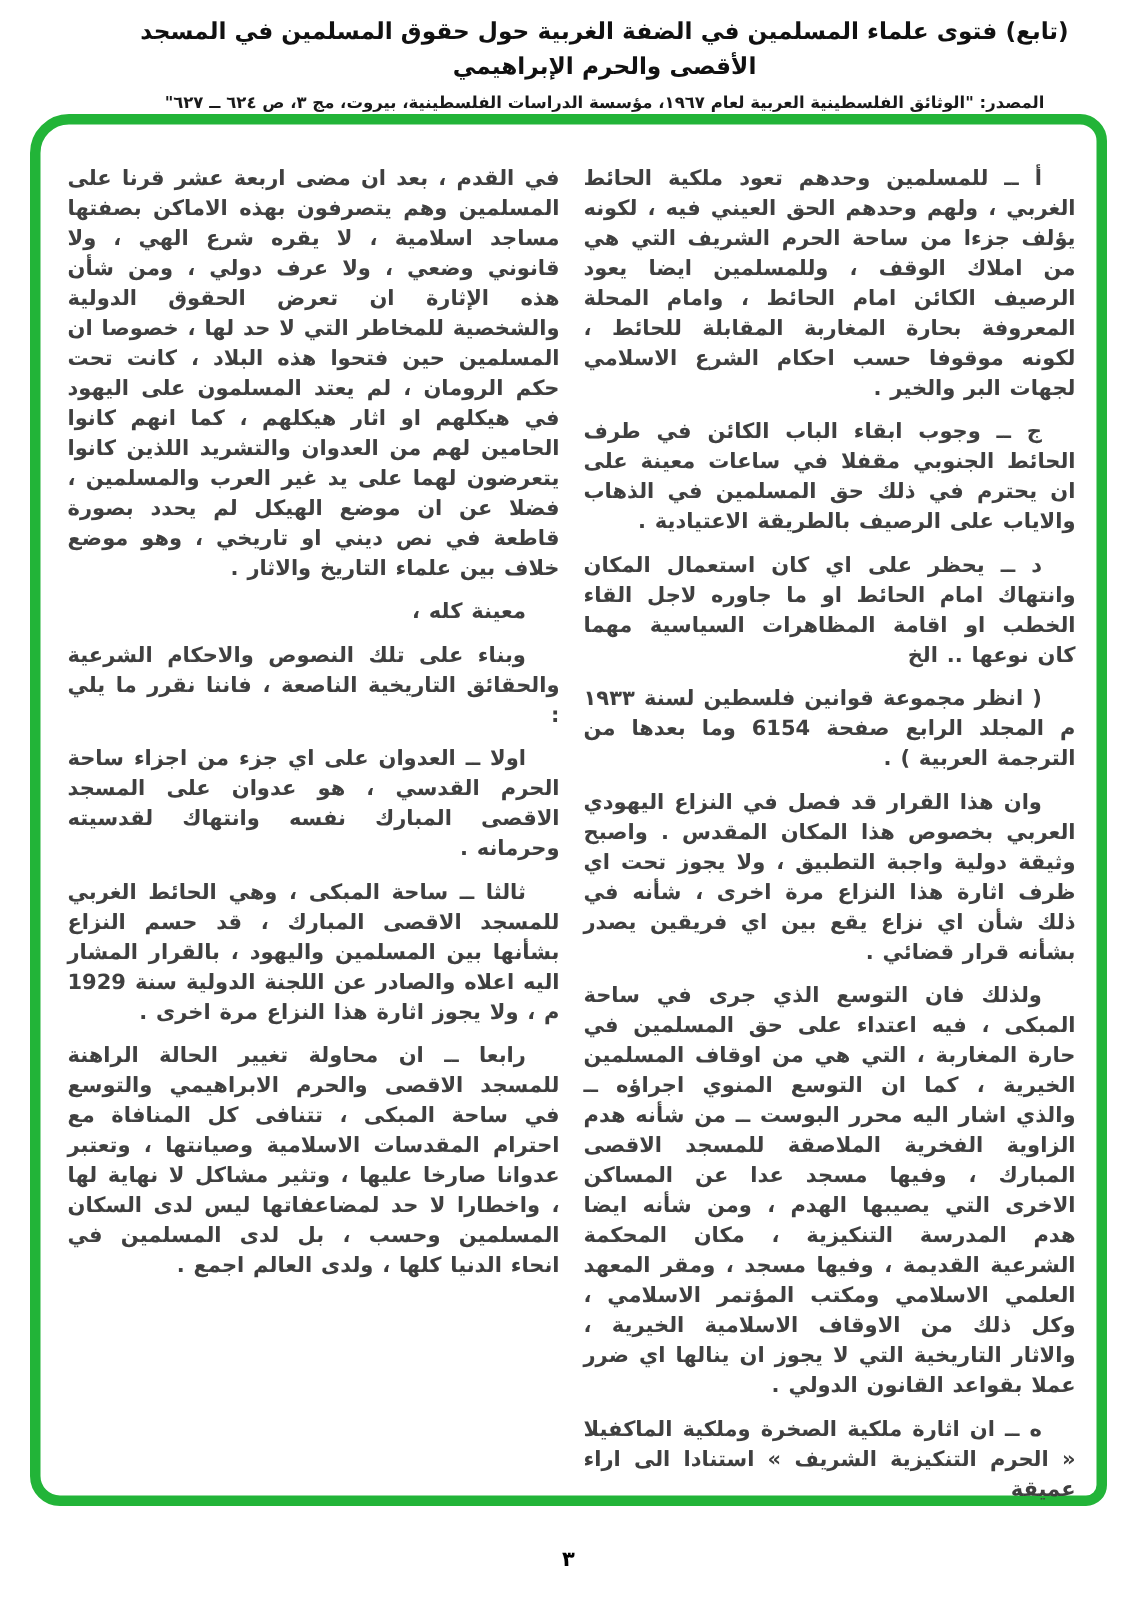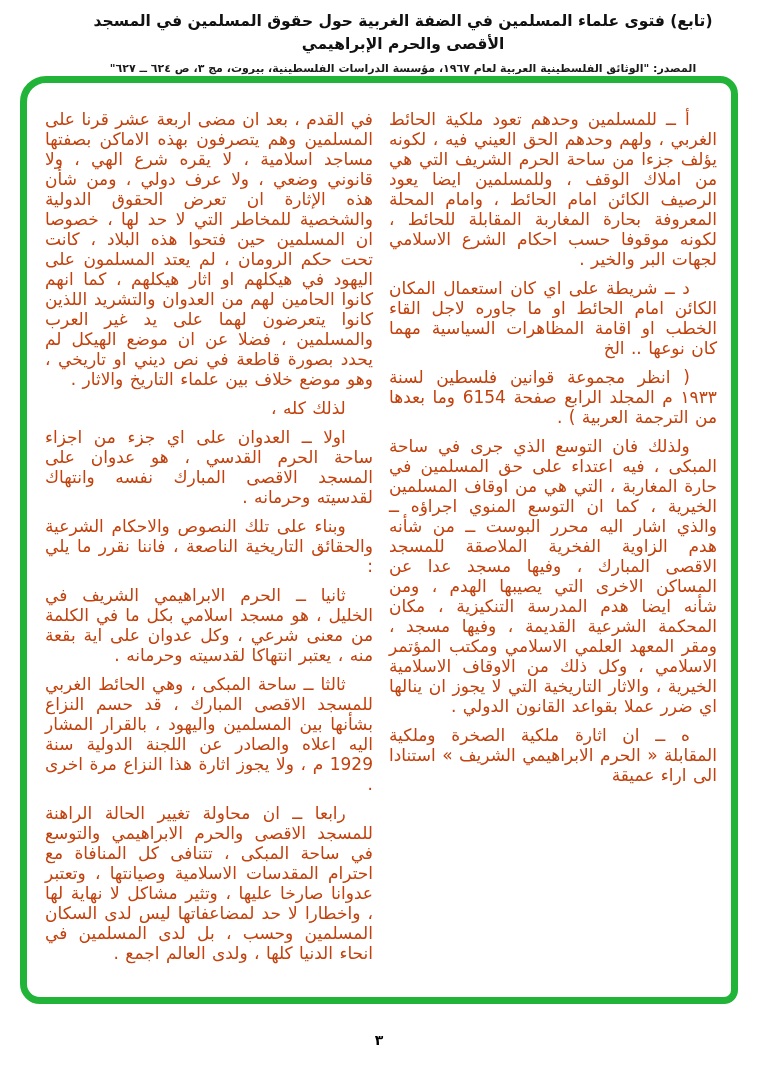--- a/index.html
+++ b/index.html
@@ -52,27 +52,28 @@
     padding: 26px 14px 0 18px;
     height: calc(100% - 26px);
     box-sizing: border-box;
   }
   .col {
     flex: 1 1 0;
     min-width: 0;
   }
   .col p {
     direction: rtl;
-    font-size: 17px;
+    font-size: 14px;
     line-height: 20px;
     text-align: justify;
     text-indent: 1.6em;
     margin: 0 0 9px 0;
     word-spacing: 1px;
-    color: #c2410c;
+    color: #404040;
+    font-weight: bold;
   }
   .col-left p:first-child {
     text-indent: 0;
   }
   .page-number {
     position: absolute;
     left: 0;
     right: 0;
     top: 1032px;
     text-align: center;
@@ -88,31 +89,32 @@
 
   <div class="header">
     <h1 class="doc-title">(تابع) فتوى علماء المسلمين في الضفة الغربية حول حقوق المسلمين في المسجد الأقصى والحرم الإبراهيمي</h1>
     <div class="doc-source">المصدر: "الوثائق الفلسطينية العربية لعام ١٩٦٧، مؤسسة الدراسات الفلسطينية، بيروت، مج ٣، ص ٦٢٤ ــ ٦٢٧"</div>
   </div>
 
   <div class="green-box">
     <div class="columns">
       <div class="col col-right">
           <p>أ ــ للمسلمين وحدهم تعود ملكية الحائط الغربي ، ولهم وحدهم الحق العيني فيه ، لكونه يؤلف جزءا من ساحة الحرم الشريف التي هي من املاك الوقف ، وللمسلمين ايضا يعود الرصيف الكائن امام الحائط ، وامام المحلة المعروفة بحارة المغاربة المقابلة للحائط ، لكونه موقوفا حسب احكام الشرع الاسلامي لجهات البر والخير .</p>
-          <p>د ــ شريطة على اي كان استعمال المكان الكائن امام الحائط او ما جاوره لاجل القاء الخطب او اقامة المظاهرات السياسية مهما كان نوعها .. الخ</p>
+          <p>ج ــ وجوب ابقاء الباب الكائن في طرف الحائط الجنوبي مقفلا في ساعات معينة على ان يحترم في ذلك حق المسلمين في الذهاب والاياب على الرصيف بالطريقة الاعتيادية .</p>
+          <p>د ــ يحظر على اي كان استعمال المكان وانتهاك امام الحائط او ما جاوره لاجل القاء الخطب او اقامة المظاهرات السياسية مهما كان نوعها .. الخ</p>
           <p>( انظر مجموعة قوانين فلسطين لسنة ١٩٣٣ م المجلد الرابع صفحة 6154 وما بعدها من الترجمة العربية ) .</p>
+          <p>وان هذا القرار قد فصل في النزاع اليهودي العربي بخصوص هذا المكان المقدس . واصبح وثيقة دولية واجبة التطبيق ، ولا يجوز تحت اي ظرف اثارة هذا النزاع مرة اخرى ، شأنه في ذلك شأن اي نزاع يقع بين اي فريقين يصدر بشأنه قرار قضائي .</p>
           <p>ولذلك فان التوسع الذي جرى في ساحة المبكى ، فيه اعتداء على حق المسلمين في حارة المغاربة ، التي هي من اوقاف المسلمين الخيرية ، كما ان التوسع المنوي اجراؤه ــ والذي اشار اليه محرر البوست ــ من شأنه هدم الزاوية الفخرية الملاصقة للمسجد الاقصى المبارك ، وفيها مسجد عدا عن المساكن الاخرى التي يصيبها الهدم ، ومن شأنه ايضا هدم المدرسة التنكيزية ، مكان المحكمة الشرعية القديمة ، وفيها مسجد ، ومقر المعهد العلمي الاسلامي ومكتب المؤتمر الاسلامي ، وكل ذلك من الاوقاف الاسلامية الخيرية ، والاثار التاريخية التي لا يجوز ان ينالها اي ضرر عملا بقواعد القانون الدولي .</p>
-          <p>ه ــ ان اثارة ملكية الصخرة وملكية المقابلة « الحرم الابراهيمي الشريف » استنادا الى اراء عميقة</p>
+          <p>ه ــ ان اثارة ملكية الصخرة وملكية الماكفيلا « الحرم التنكيزية الشريف » استنادا الى اراء عميقة</p>
         </div>
       <div class="col col-left">
           <p>في القدم ، بعد ان مضى اربعة عشر قرنا على المسلمين وهم يتصرفون بهذه الاماكن بصفتها مساجد اسلامية ، لا يقره شرع الهي ، ولا قانوني وضعي ، ولا عرف دولي ، ومن شأن هذه الإثارة ان تعرض الحقوق الدولية والشخصية للمخاطر التي لا حد لها ، خصوصا ان المسلمين حين فتحوا هذه البلاد ، كانت تحت حكم الرومان ، لم يعتد المسلمون على اليهود في هيكلهم او اثار هيكلهم ، كما انهم كانوا الحامين لهم من العدوان والتشريد اللذين كانوا يتعرضون لهما على يد غير العرب والمسلمين ، فضلا عن ان موضع الهيكل لم يحدد بصورة قاطعة في نص ديني او تاريخي ، وهو موضع خلاف بين علماء التاريخ والاثار .</p>
-          <p>لذلك كله ،</p>
+          <p>معينة كله ،</p>
+          <p>وبناء على تلك النصوص والاحكام الشرعية والحقائق التاريخية الناصعة ، فاننا نقرر ما يلي :</p>
           <p>اولا ــ العدوان على اي جزء من اجزاء ساحة الحرم القدسي ، هو عدوان على المسجد الاقصى المبارك نفسه وانتهاك لقدسيته وحرمانه .</p>
-          <p>وبناء على تلك النصوص والاحكام الشرعية والحقائق التاريخية الناصعة ، فاننا نقرر ما يلي :</p>
-          <p>ثانيا ــ الحرم الابراهيمي الشريف في الخليل ، هو مسجد اسلامي بكل ما في الكلمة من معنى شرعي ، وكل عدوان على اية بقعة منه ، يعتبر انتهاكا لقدسيته وحرمانه .</p>
           <p>ثالثا ــ ساحة المبكى ، وهي الحائط الغربي للمسجد الاقصى المبارك ، قد حسم النزاع بشأنها بين المسلمين واليهود ، بالقرار المشار اليه اعلاه والصادر عن اللجنة الدولية سنة 1929 م ، ولا يجوز اثارة هذا النزاع مرة اخرى .</p>
           <p>رابعا ــ ان محاولة تغيير الحالة الراهنة للمسجد الاقصى والحرم الابراهيمي والتوسع في ساحة المبكى ، تتنافى كل المنافاة مع احترام المقدسات الاسلامية وصيانتها ، وتعتبر عدوانا صارخا عليها ، وتثير مشاكل لا نهاية لها ، واخطارا لا حد لمضاعفاتها ليس لدى السكان المسلمين وحسب ، بل لدى المسلمين في انحاء الدنيا كلها ، ولدى العالم اجمع .</p>
         </div>
     </div>
   </div>
 
   <div class="page-number">٣</div>
 
 </div>
 

